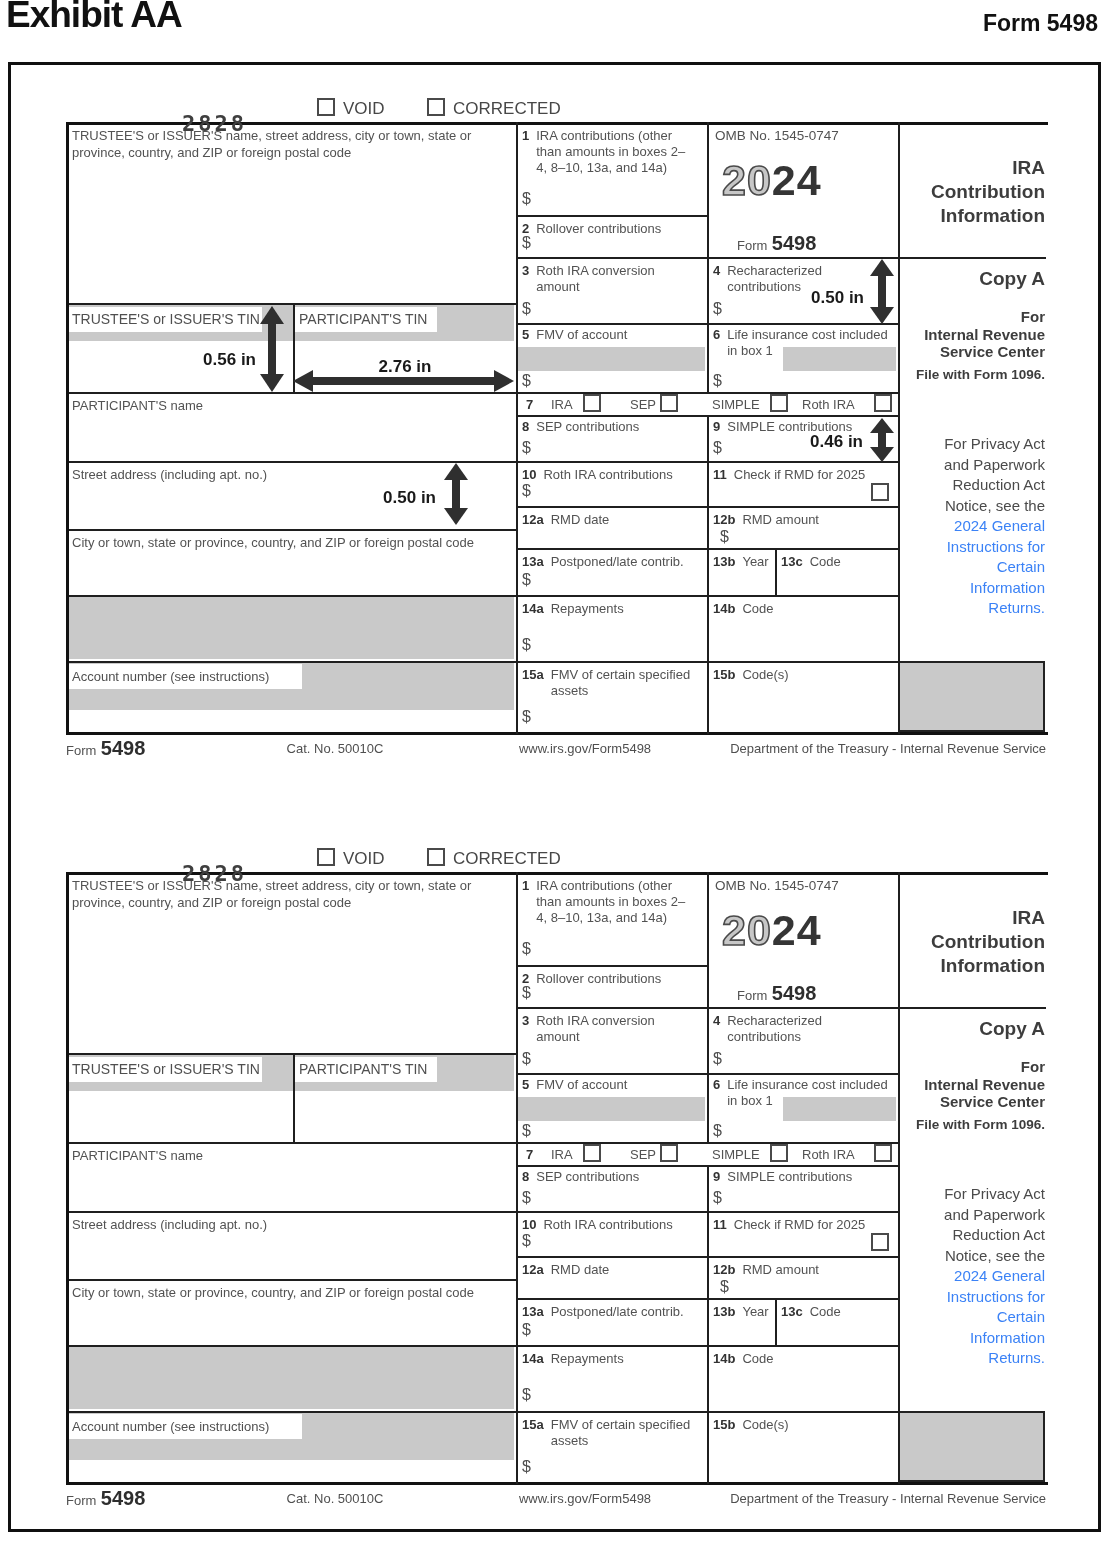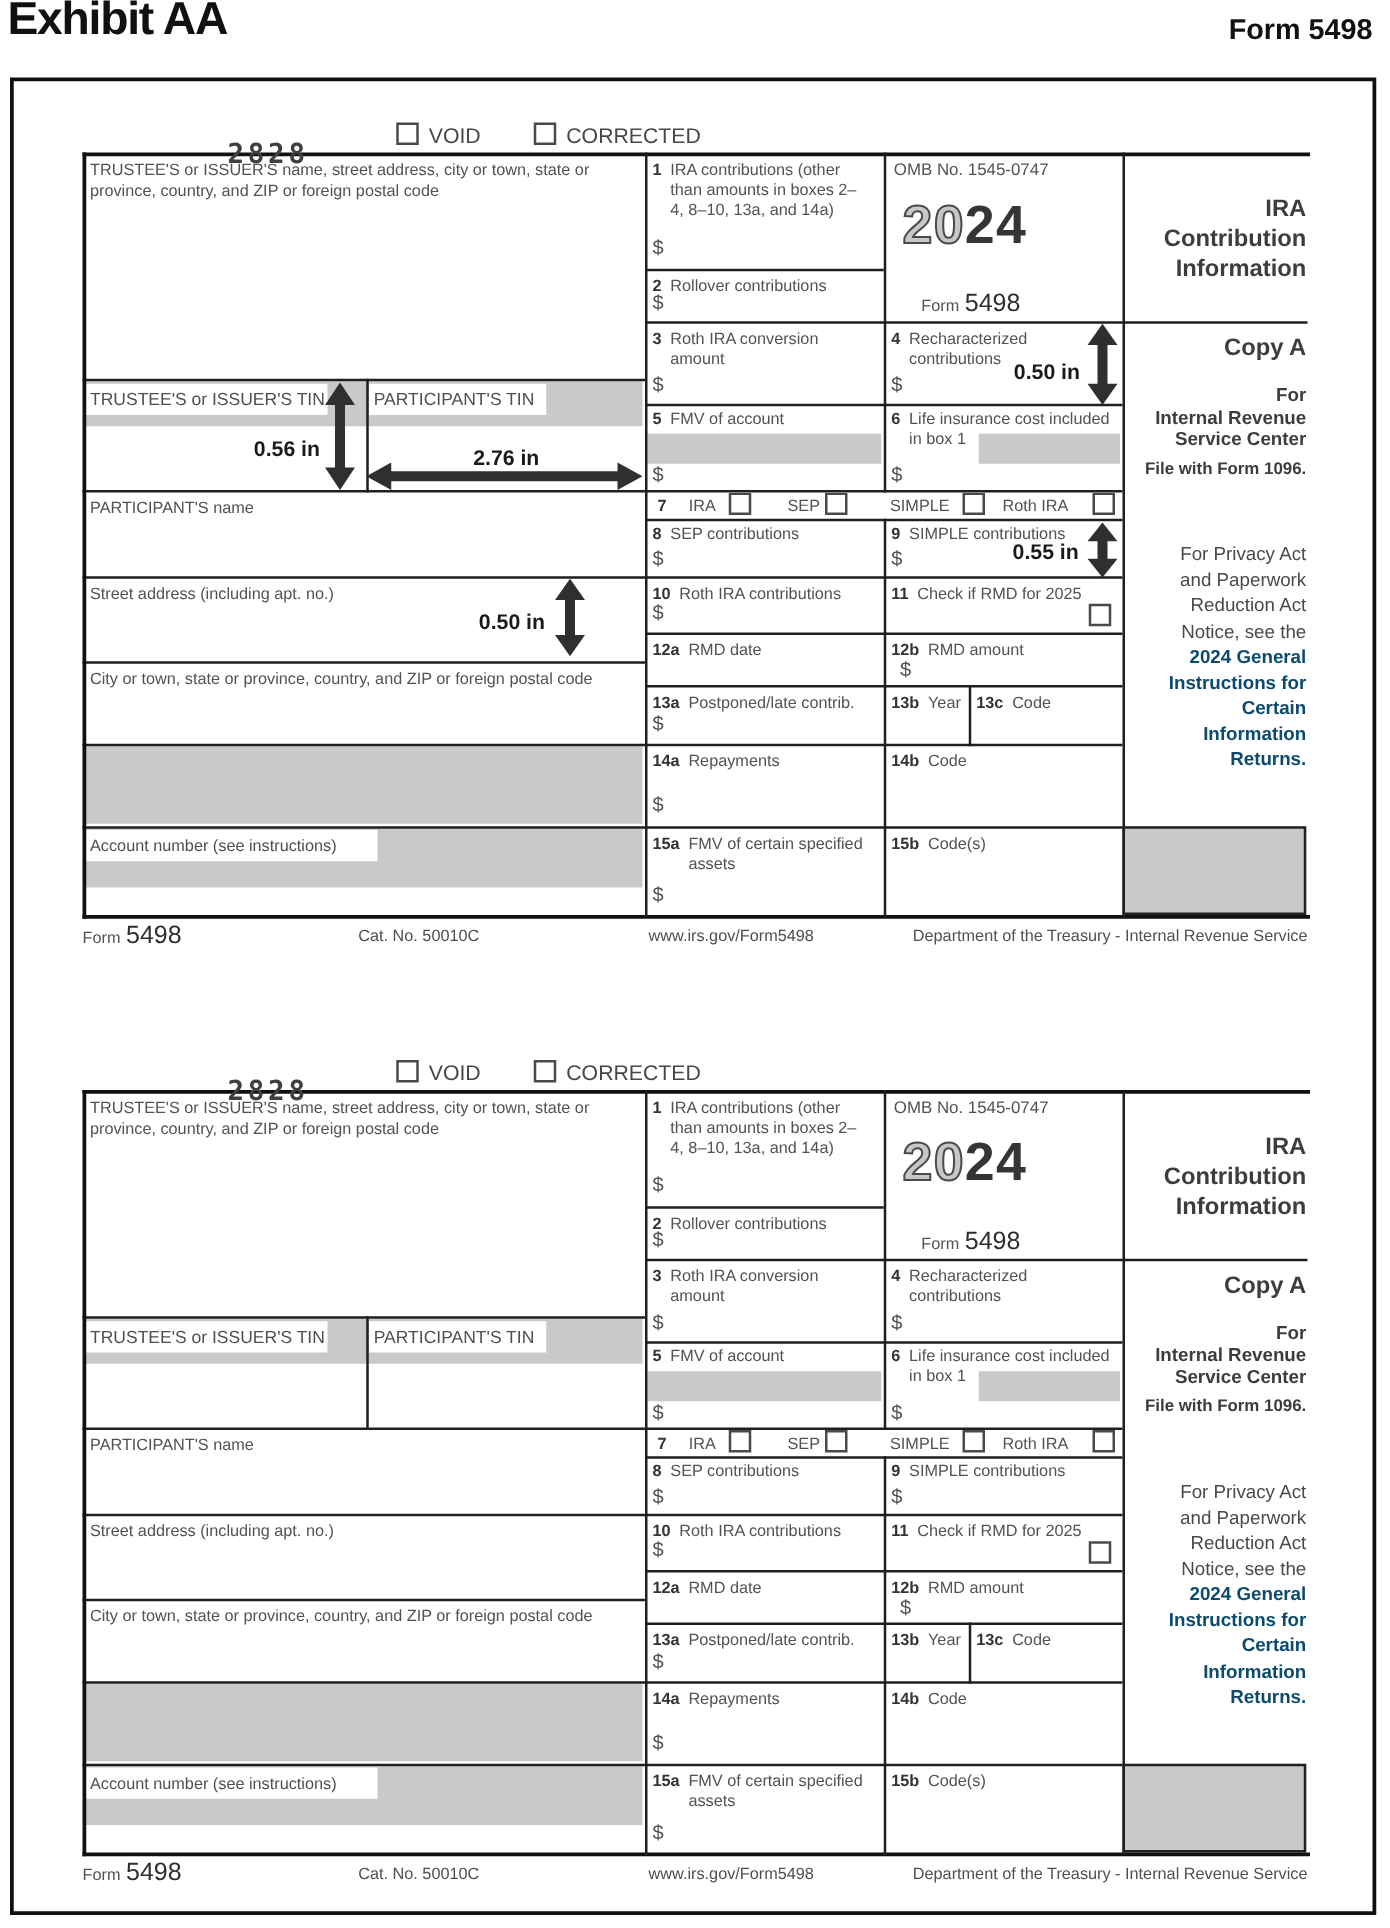--- a/index.html
+++ b/index.html
@@ -30,28 +30,28 @@
       background:#fff;box-sizing:border-box;}
   .code{position:absolute;z-index:4;font-family:"DejaVu Sans Mono", monospace;
         font-size:22px;font-weight:bold;letter-spacing:3px;color:#3f3f3f;margin-top:16px;}
   .toplab{position:absolute;z-index:4;font-size:17px;color:#474747;}
   .omb{position:absolute;z-index:4;font-size:13.5px;color:#525252;}
   .year{position:absolute;z-index:4;font-size:43px;font-weight:bold;letter-spacing:1px;}
   .yr-o{color:#c7c7c7;-webkit-text-stroke:1.6px #4a4a4a;}
   .yr-b{color:#353535;}
   .fno{position:absolute;z-index:4;}
   .fno .w{font-size:13px;color:#525252;}
-  .fno .b{font-size:20px;font-weight:normal;color:#2e2e2e;}
+  .fno .b{font-size:20px;font-weight:bold;color:#2e2e2e;}
   .rt{position:absolute;z-index:4;text-align:right;color:#3d3d3d;}
   .rt-title{font-size:19px;font-weight:bold;line-height:24px;}
   .rt-copy{font-size:19px;font-weight:bold;}
   .rt-for{font-size:15px;font-weight:bold;line-height:17.5px;}
   .rt-file{font-size:13.5px;font-weight:bold;}
   .rt-priv{font-size:15px;line-height:20.5px;color:#4a4a4a;}
-  .rt-priv .bold{font-weight:bold;color:#0c4a6e;}
+  .rt-priv .bold{font-weight:normal;color:#3b82f6;}
   .grayboxR{position:absolute;z-index:2;background:#c9c9c9;border:2px solid #222;
             box-sizing:border-box;}
   .foot{position:absolute;z-index:4;font-size:13px;color:#4f4f4f;}
   .sep{position:absolute;left:8px;top:762px;width:1096px;text-align:center;z-index:4;
        font-size:17.5px;font-weight:bold;letter-spacing:.4px;word-spacing:2px;color:#252525;}
   .dim-label{position:absolute;z-index:5;font-size:17px;font-weight:bold;color:#1a1a1a;
              white-space:nowrap;}
   .arrow{position:absolute;z-index:5;}
   .arrow svg{display:block;}
   .arrow polygon,.arrow rect{fill:#2f2f2f;}
@@ -273,21 +273,21 @@
     </div>
     <div class="dim-label" style="left:355px;top:295px;width:100px;text-align:center;">2.76 in</div>
 
     <div class="arrow" style="left:869px;top:356px;">
       <svg width="26" height="44">
           <polygon points="13,0 1,15 25,15"></polygon>
           <rect x="9" y="11" width="8" height="22"></rect>
           <polygon points="13,44 1,29 25,29"></polygon>
         </svg>
     </div>
-    <div class="dim-label" style="left:795px;top:370px;width:68px;text-align:right;">0.55 in</div>
+    <div class="dim-label" style="left:795px;top:370px;width:68px;text-align:right;">0.46 in</div>
 
     <div class="arrow" style="left:443px;top:401px;">
       <svg width="26" height="62">
           <polygon points="13,0 1,17 25,17"></polygon>
           <rect x="9" y="12" width="8" height="38"></rect>
           <polygon points="13,62 1,45 25,45"></polygon>
         </svg>
     </div>
     <div class="dim-label" style="left:372px;top:426px;width:64px;text-align:right;">0.50 in</div>
   </div>

